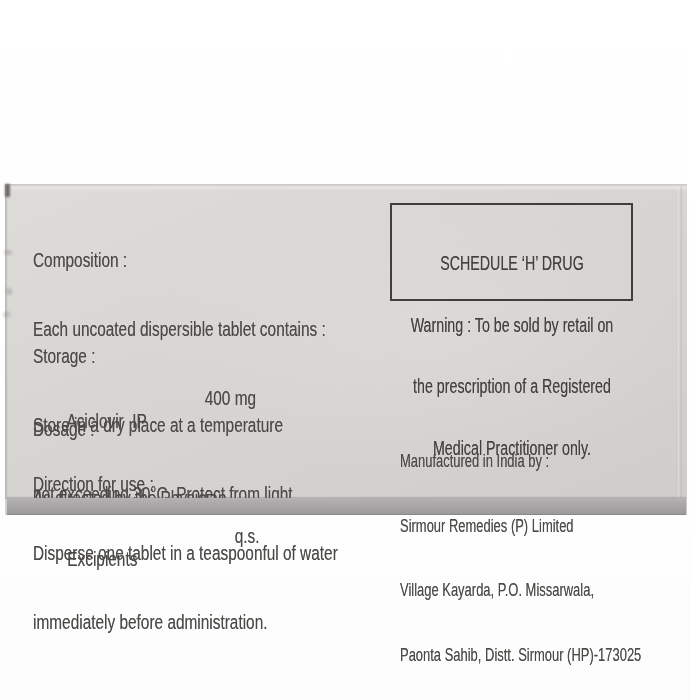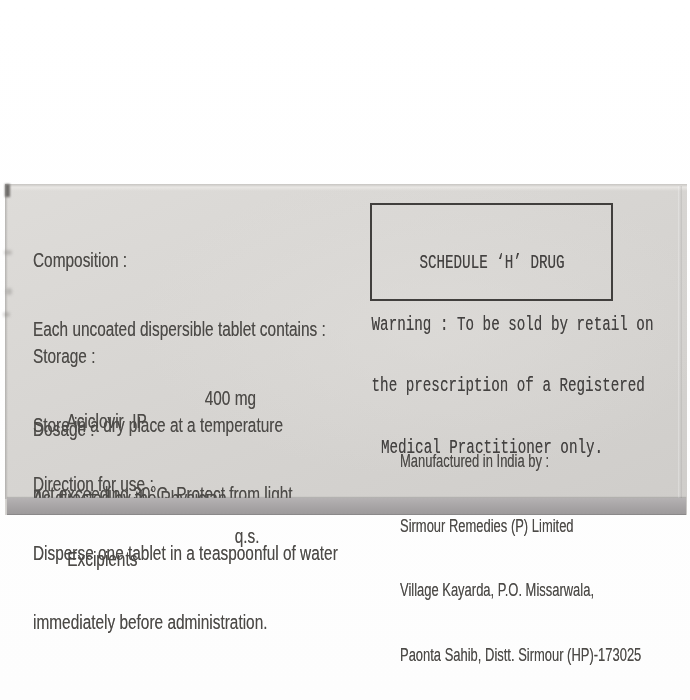--- a/index.html
+++ b/index.html
@@ -63,24 +63,23 @@
   .sec-composition { top: 19px; }
   .sec-storage     { top: 115px; }
   .sec-dosage      { top: 188px; }
   .sec-direction   { top: 243px; }
   .row { position: relative; }
   .val { position: absolute; top: 0; }
   .val-amount { left: 223px; }
   .val-qs     { left: 262px; }
 
   .schedule {
-    position: absolute; left: 365px; top: 19px;
+    position: absolute; left: 385px; top: 19px;
     width: 239px; height: 94px;
     border: 2px solid #413f3d;
-    font-family: Liberation Mono, monospace;
   }
   .schedule-inner {
     position: absolute; left: -45px; top: 7px; width: 330px;
     transform: scaleX(0.73); transform-origin: 50% 0;
     text-align: center;
     color: #434140; font-size: 19.5px; line-height: 20.5px;
     text-shadow: 0 0 0.7px rgba(67,65,64,0.55);
     white-space: pre;
   }
   .manufacturer {

